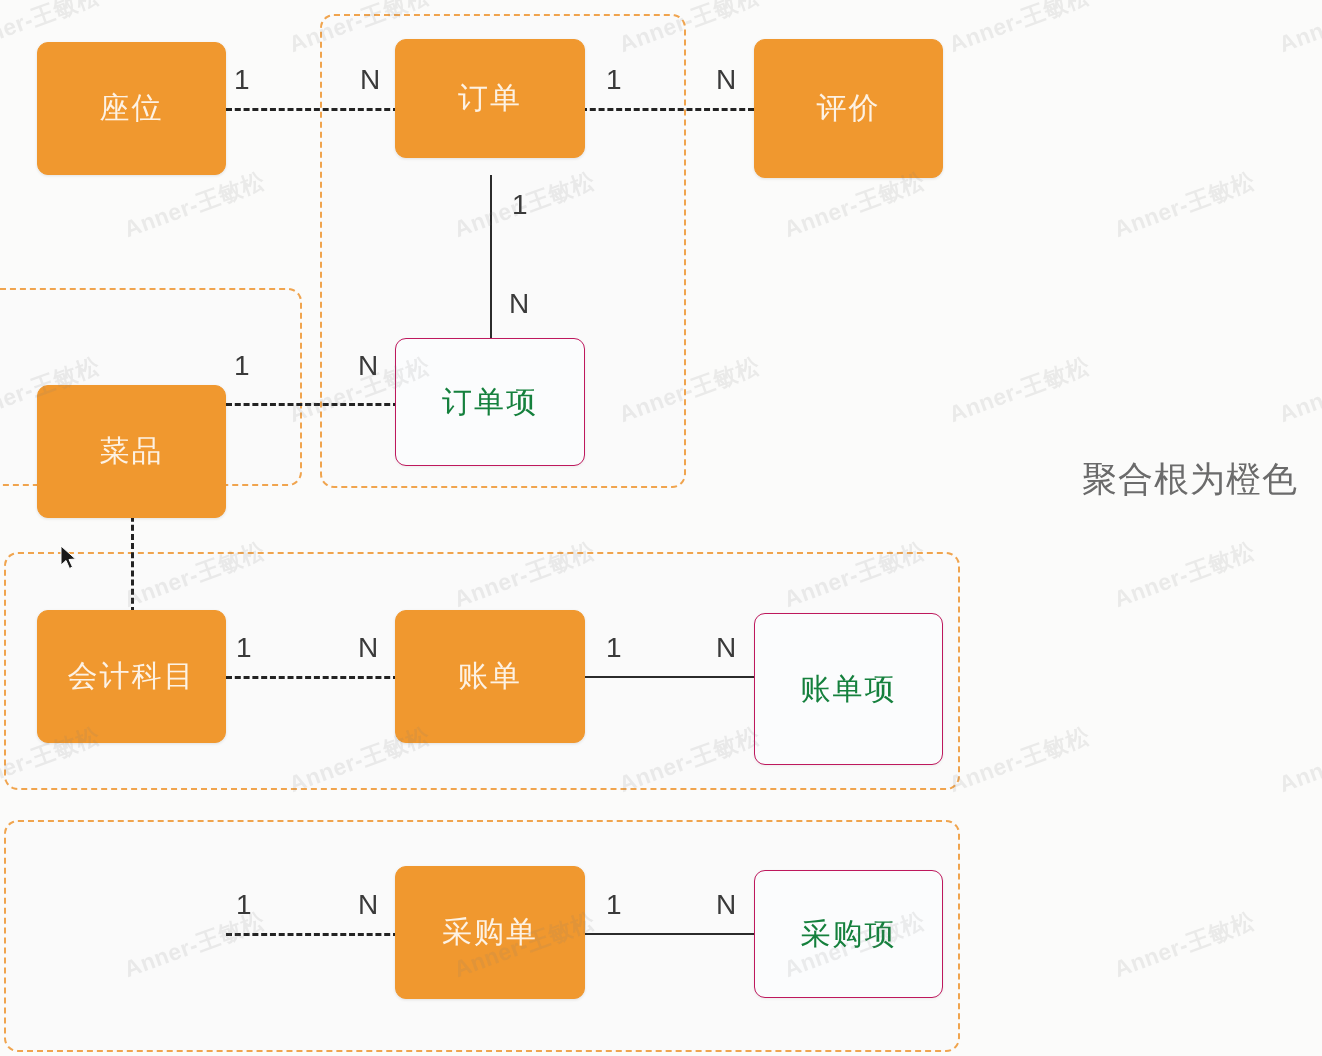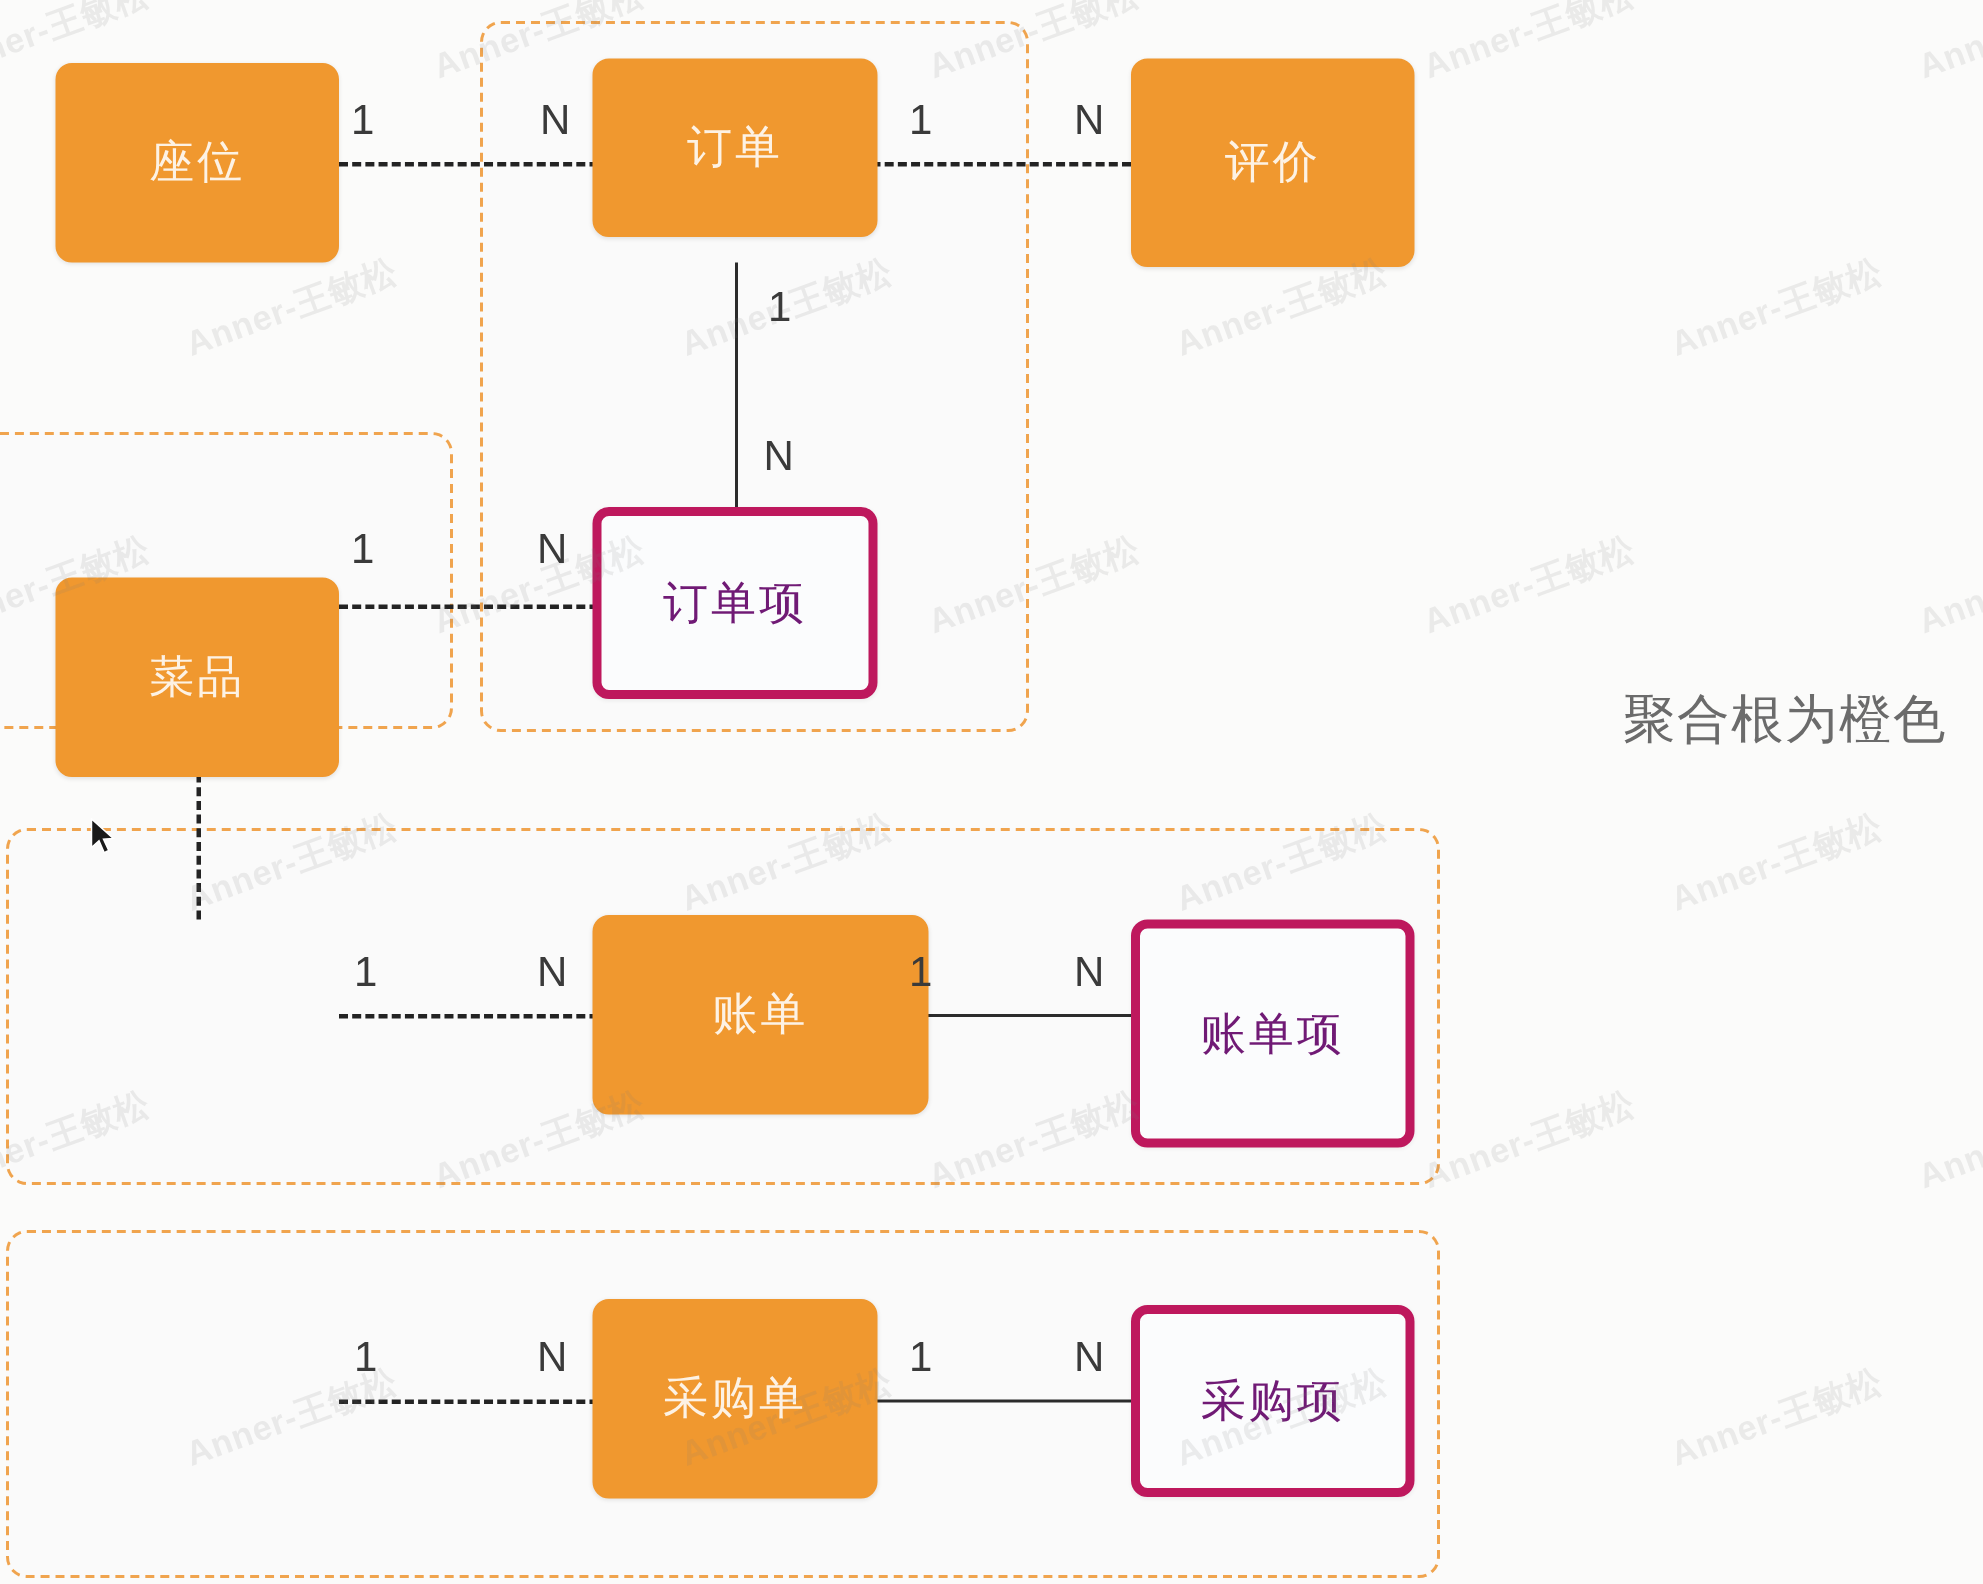--- a/index.html
+++ b/index.html
@@ -49,22 +49,22 @@
     letter-spacing:2px;
   }
   .node.root{
     background:#f0982f;
     color:#fdf2e4;
     border:1px solid #f0982f;
     box-shadow:0 1px 3px rgba(0,0,0,0.10);
   }
   .node.entity{
     background:#fbfcfd;
-    color:#701a75;
-    border:6px solid #be185d;
+    color:#15803d;
+    border:1px solid #be185d;
     box-shadow:0 1px 3px rgba(0,0,0,0.06);
   }
 
   
   .conn{position:absolute;z-index:3;}
   .conn.h-dash{
     border-top:3px dashed #232323;
     height:0;
   }
   .conn.v-dash{
@@ -178,22 +178,25 @@
   </div>
 
   <div class="node root" style="left:37px;top:337px;width:189px;height:133px;margin-top:48px;">
     <span>菜品</span>
   </div>
 
   <div class="node entity" style="left:395px;top:338px;width:190px;height:128px;">
     <span>订单项</span>
   </div>
 
-
-  <div class="node root" style="left:395px;top:610px;width:224px;height:133px;">
+  <div class="node root" style="left:37px;top:610px;width:189px;height:133px;">
+    <span>会计科目</span>
+  </div>
+
+  <div class="node root" style="left:395px;top:610px;width:190px;height:133px;">
     <span>账单</span>
   </div>
 
   <div class="node entity" style="left:754px;top:613px;width:189px;height:152px;">
     <span>账单项</span>
   </div>
 
 
   <div class="node root" style="left:395px;top:866px;width:190px;height:133px;">
     <span>采购单</span>

